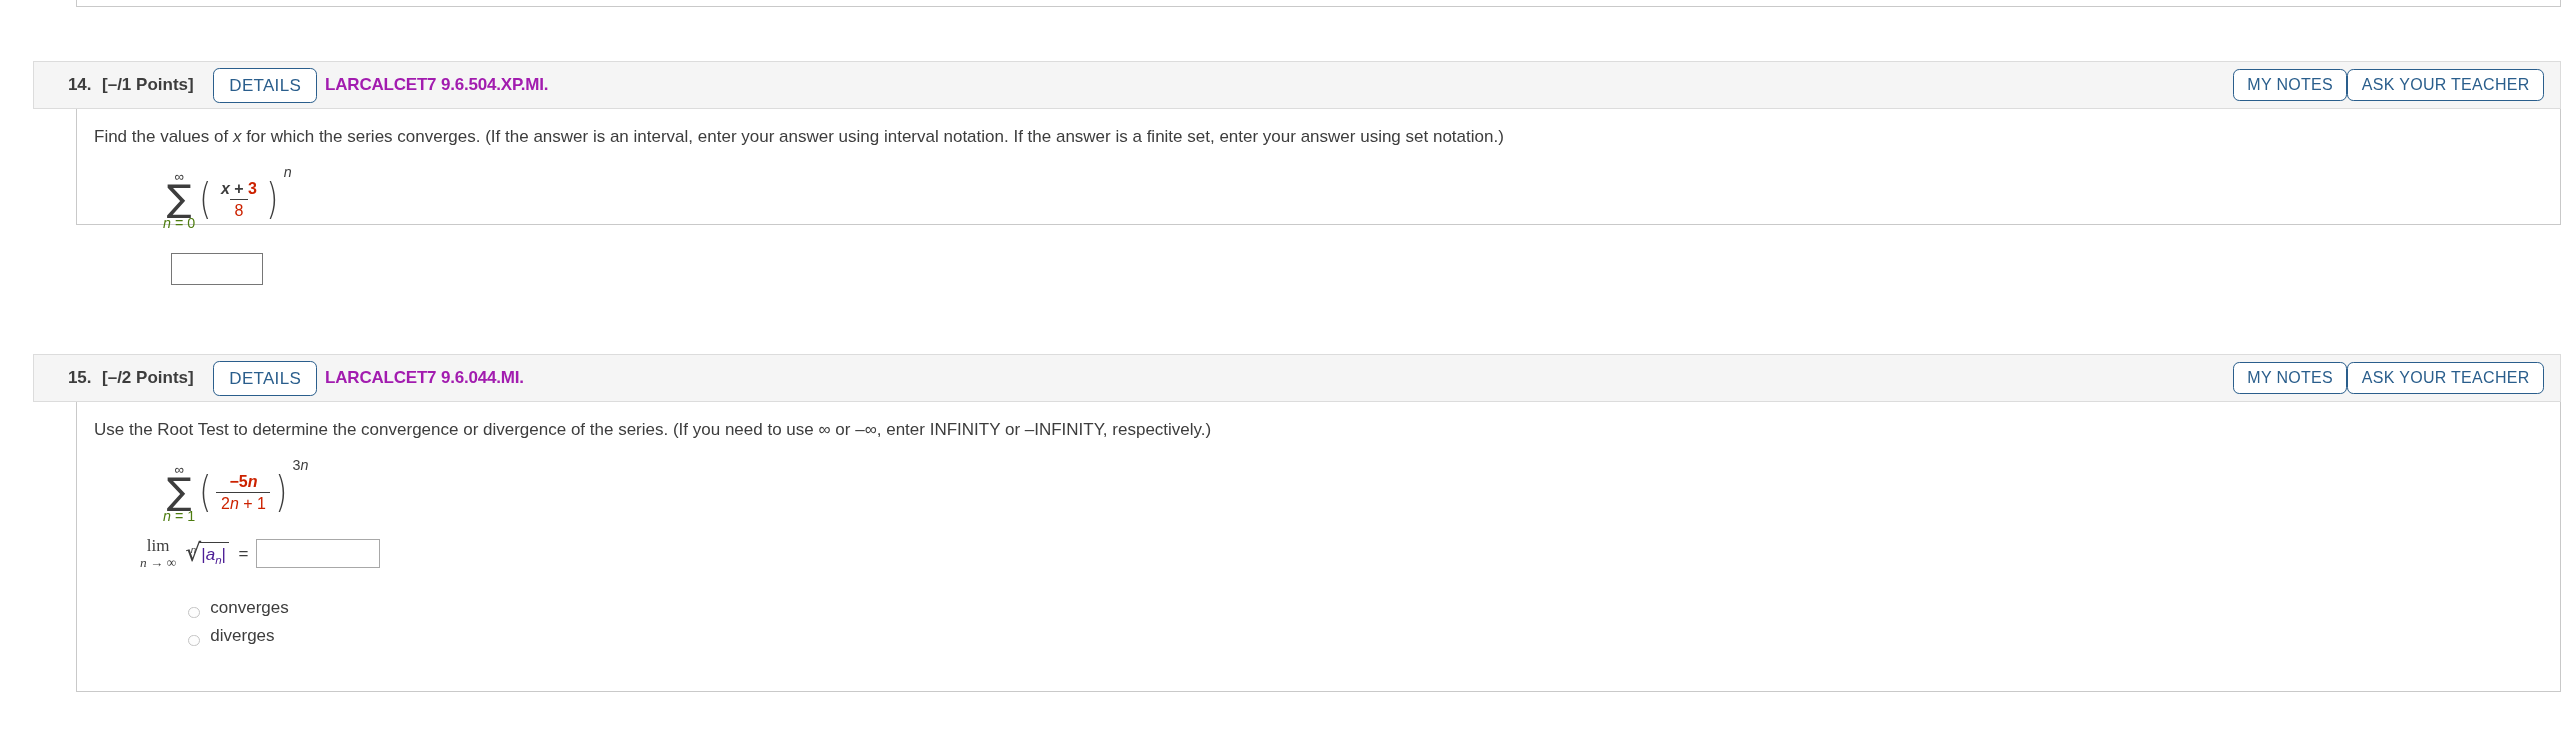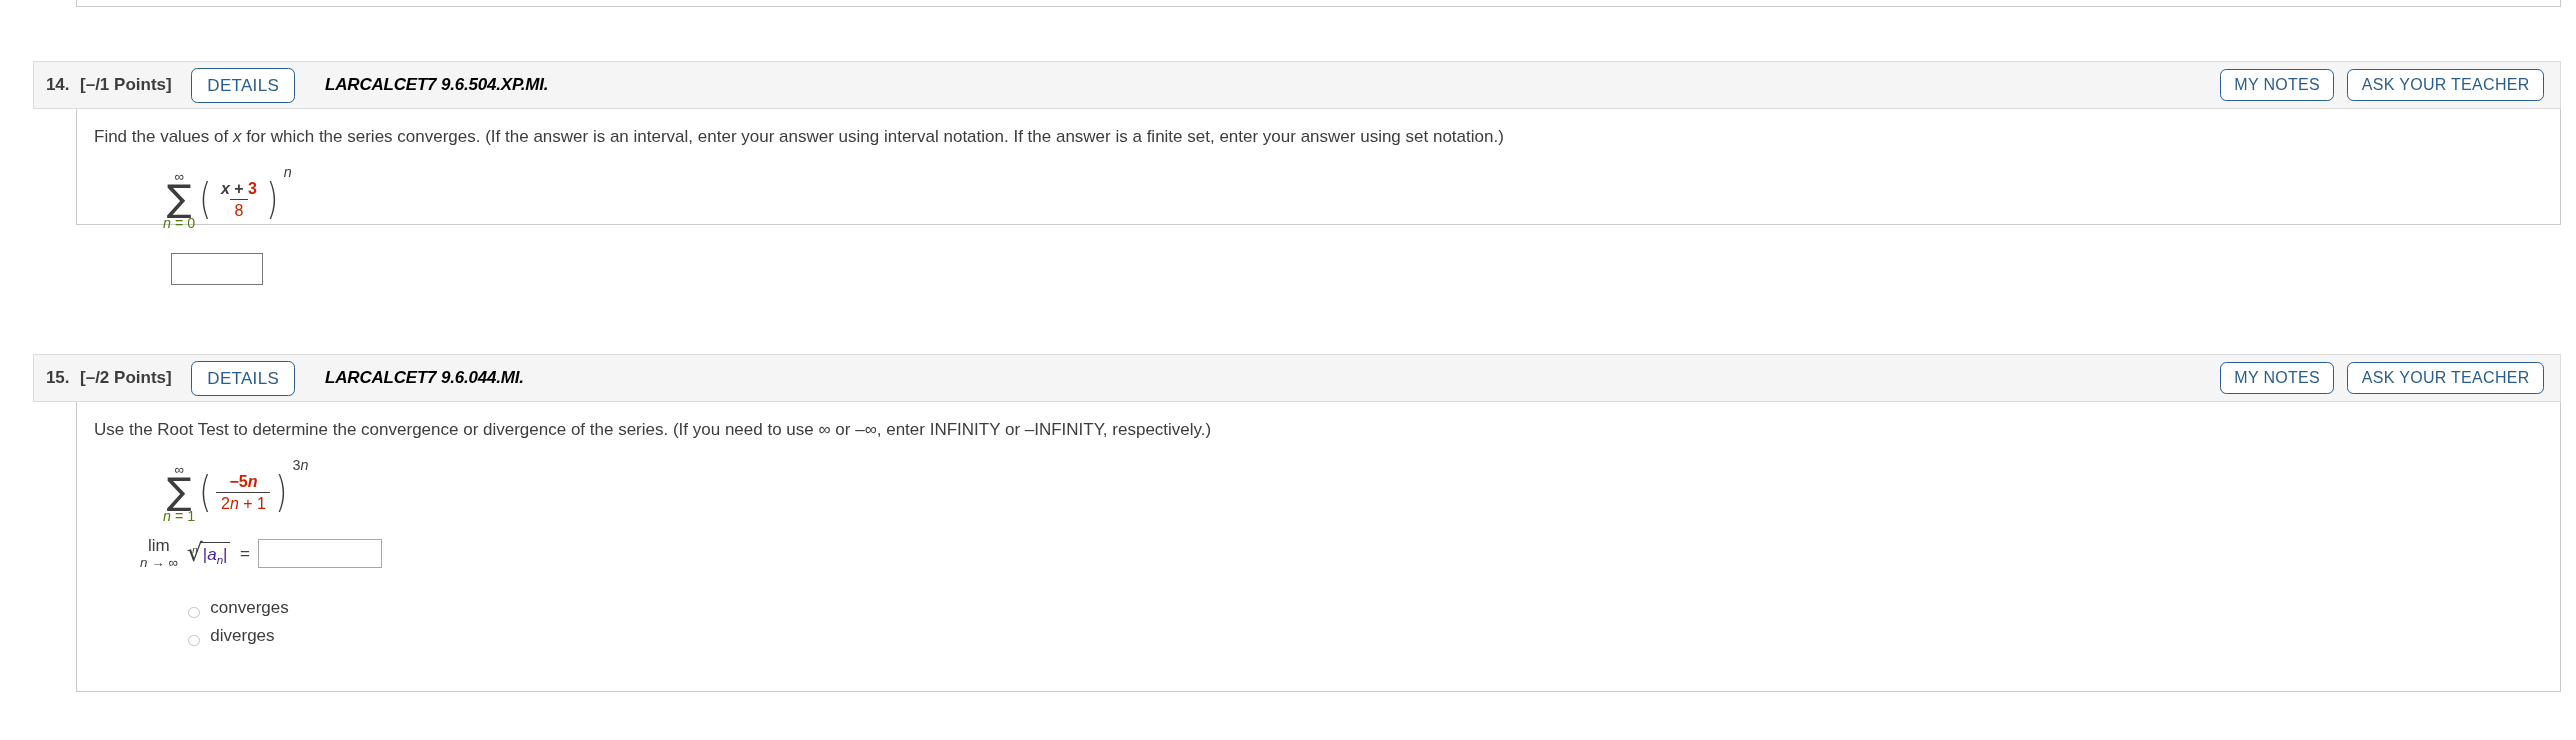--- a/index.html
+++ b/index.html
@@ -22,21 +22,21 @@
     background: #fff;
   }
 
   
   .question { position: absolute; left: 33px; width: 2528px; }
   .q-header {
     display: flex; align-items: center;
     background: #f5f5f5;
     border: 0.9px solid #dcdcdc;
     height: 48px;
-    padding: 0 16px 0 12px;
+    padding: 0 16px 0 34px;
     position: relative;
   }
   .q-num {
     font-size: 17px; font-weight: bold; color: #3d3d3d;
     letter-spacing: -0.1px;
     white-space: nowrap;
   }
   .q-points {
     font-size: 17px; font-weight: bold; color: #3d3d3d;
     margin-left: 10.7px; white-space: nowrap;
@@ -49,27 +49,27 @@
     color: #2a5e8c;
     font-size: 17px;
     font-weight: normal;
     letter-spacing: 0.3px;
     padding: 8px 15px 8px 15px;
     line-height: 1;
     cursor: pointer;
     font-family: "Liberation Sans", sans-serif;
   }
   .q-code {
-    margin-left: 30px;
-    font-size: 17px; font-weight: bold; color: #000000;
-    letter-spacing: -0.2px; white-space: nowrap; font-style: italic;
+    margin-left: 8px;
+    font-size: 17px; font-weight: bold; color: #a21caf;
+    letter-spacing: -0.2px; white-space: nowrap;
   }
   .q-header-right {
     margin-left: auto;
-    display: flex; align-items: center; gap: 13px;
+    display: flex; align-items: center; gap: 0;
   }
   .hdr-btn {
     border: 1.8px solid #2a5e8c;
     border-radius: 6.3px;
     background: #fff;
     color: #2a5e8c;
     font-size: 16px;
     letter-spacing: 0.3px;
     padding: 7.2px 13.4px;
     line-height: 1;
@@ -135,21 +135,21 @@
     font-size: 14.3px; color: #3d3d3d;
     align-self: flex-start; margin-top: -5.4px;
     margin-left: 0.9px;
   }
   .exp i { font-style: italic; }
 
   
   .limit-line { padding-left: 63px; margin-top: 14.3px; display: flex; align-items: center; }
   .lim-grp {
     display: inline-flex; flex-direction: column; align-items: center;
-    line-height: 1.1; margin-right: 8px;
+    line-height: 1.1; margin-right: 8px; font-family: Liberation Serif, serif;
   }
   .lim-top { font-size: 17px; color: #3d3d3d; }
   .lim-bot { font-size: 13.4px; color: #3d3d3d; white-space: nowrap; }
   .lim-bot i { font-style: italic; }
 
   .radical { display: inline-flex; align-items: flex-start; position: relative; }
   .rad-index {
     font-size: 9.8px; font-style: italic; color: #3d3d3d;
     position: relative; top: 1.8px; left: 6.3px; z-index: 2;
   }

